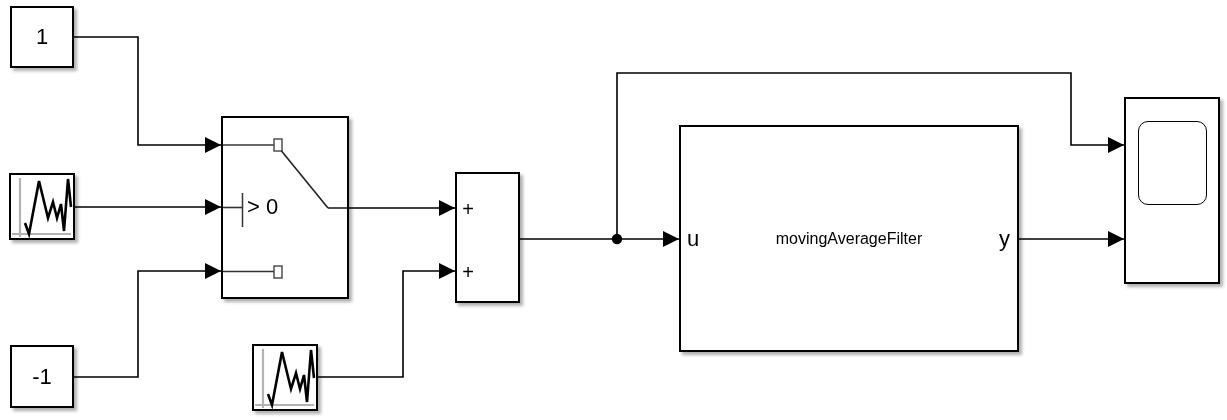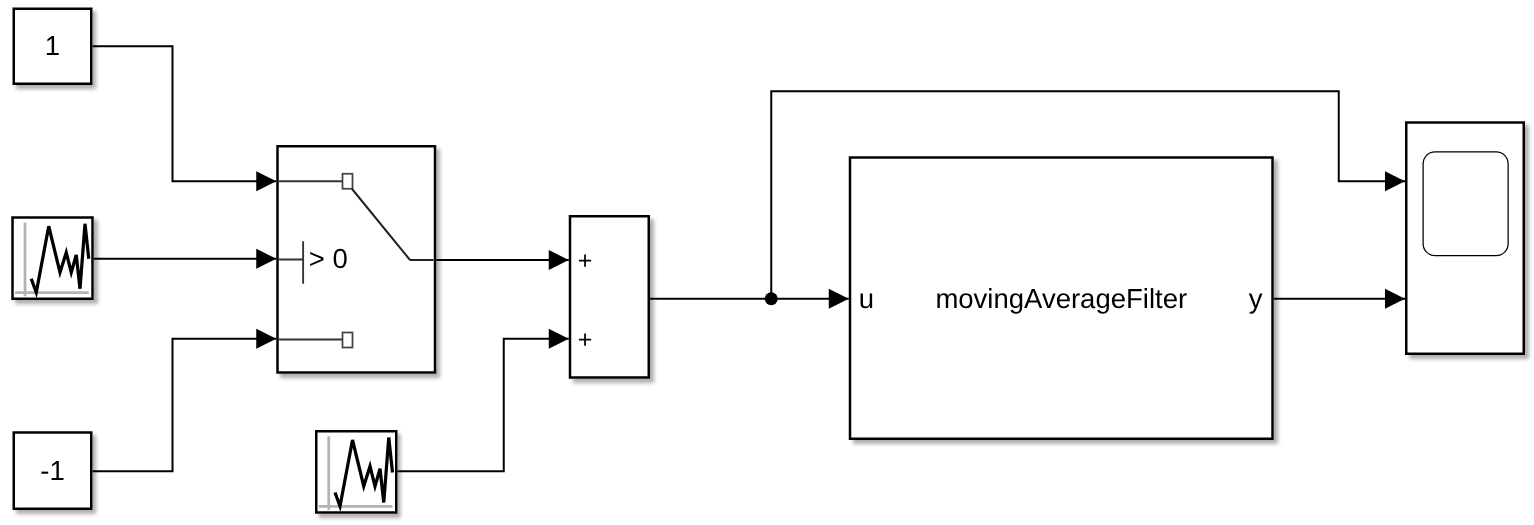--- a/index.html
+++ b/index.html
@@ -22,21 +22,21 @@
   .switch-cond{
     position:absolute;left:24px;top:75px;font-size:22px;line-height:28px;white-space:pre;
   }
   
   .sum-sign{
     position:absolute;font-size:20px;line-height:1;transform:translate(-50%,-50%);
   }
   .sum-sign.s1{left:11px;top:35px;}
   .sum-sign.s2{left:11px;top:98px;}
   
-  .ss-name{position:absolute;left:0;right:0;top:0;bottom:0;display:flex;align-items:center;justify-content:center;font-size:22px;}
+  .ss-name{position:absolute;left:0;right:0;top:0;bottom:0;display:flex;align-items:center;justify-content:center;font-size:16px;}
   .ss-port{position:absolute;top:50%;transform:translateY(-50%);font-size:22px;line-height:1;}
   .ss-port.in{left:6px;}
   .ss-port.out{right:7px;}
   
   .scope-screen{
     position:absolute;left:12px;top:22px;width:69px;height:84px;
     border:1.5px solid #000;border-radius:10px;background:#fff;box-sizing:border-box;
   }
 </style>
 </head>

